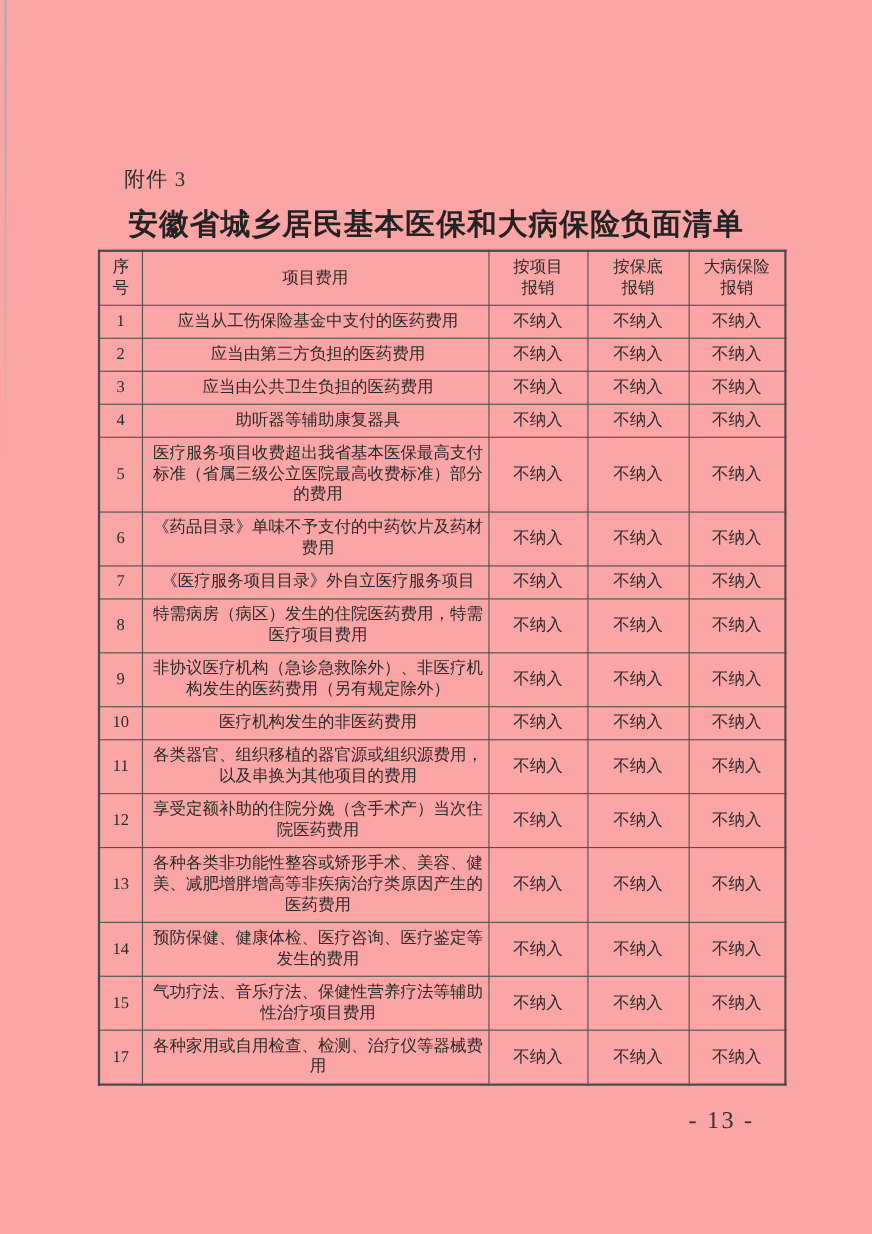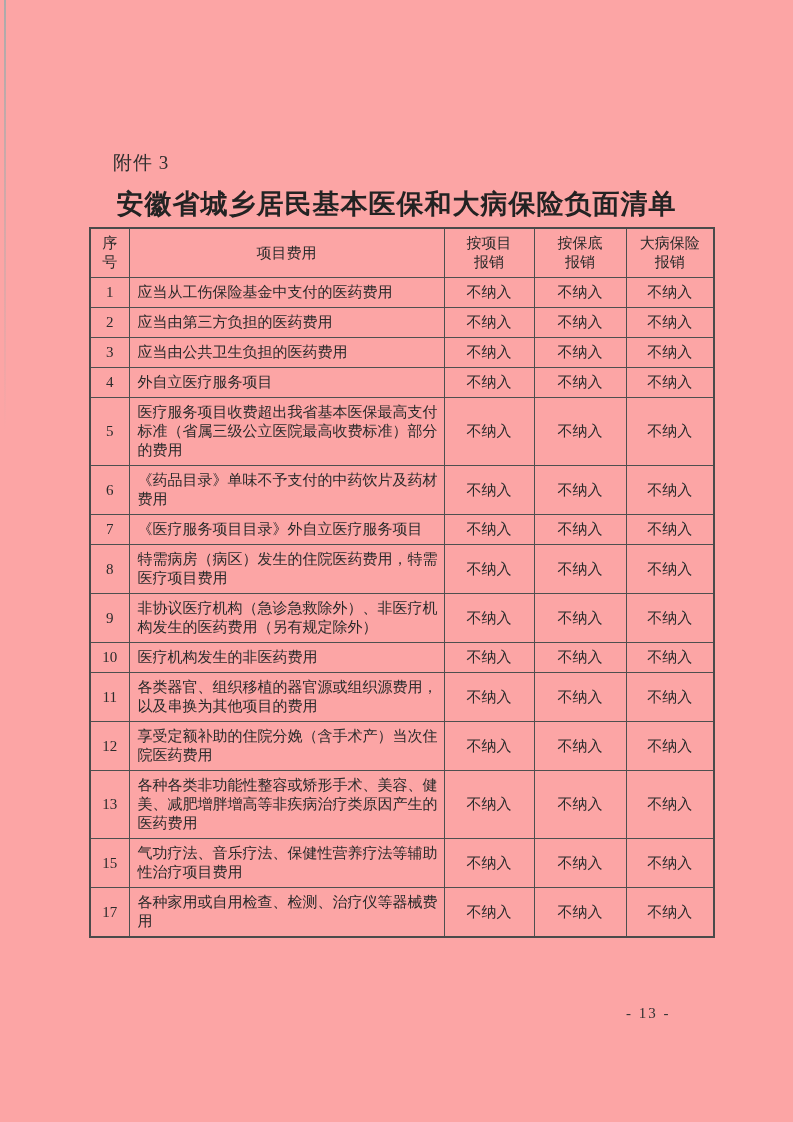--- a/index.html
+++ b/index.html
@@ -72,28 +72,28 @@
     text-align: center;
     white-space: pre-line;
     padding: 5px 1px;
     height: 38px;
   }
   .negative-list td {
     padding: 5px 2px;
     text-align: center;
   }
   .negative-list td.item-cell {
-    text-align: left;
+    text-align: center;
     padding: 5px 3px 5px 8px;
   }
   .page-number {
     position: absolute;
     left: 626px;
     top: 1005px;
-    font-size: 15px;
+    font-size: 22px;
     letter-spacing: 2px;
     color: #333333;
     white-space: nowrap;
   }
 </style>
 </head>
 <body>
 
 <div class="page">
   <div class="scan-line"></div>
@@ -140,21 +140,21 @@
   </tr>
         <tr>
     <td>3</td>
     <td class="item-cell">应当由公共卫生负担的医药费用</td>
     <td>不纳入</td>
     <td>不纳入</td>
     <td>不纳入</td>
   </tr>
         <tr>
     <td>4</td>
-    <td class="item-cell">外自立医疗服务项目</td>
+    <td class="item-cell">助听器等辅助康复器具</td>
     <td>不纳入</td>
     <td>不纳入</td>
     <td>不纳入</td>
   </tr>
         <tr>
     <td>5</td>
     <td class="item-cell">医疗服务项目收费超出我省基本医保最高支付标准（省属三级公立医院最高收费标准）部分的费用</td>
     <td>不纳入</td>
     <td>不纳入</td>
     <td>不纳入</td>
@@ -209,20 +209,27 @@
     <td>不纳入</td>
   </tr>
         <tr>
     <td>13</td>
     <td class="item-cell">各种各类非功能性整容或矫形手术、美容、健美、减肥增胖增高等非疾病治疗类原因产生的医药费用</td>
     <td>不纳入</td>
     <td>不纳入</td>
     <td>不纳入</td>
   </tr>
         <tr>
+    <td>14</td>
+    <td class="item-cell">预防保健、健康体检、医疗咨询、医疗鉴定等发生的费用</td>
+    <td>不纳入</td>
+    <td>不纳入</td>
+    <td>不纳入</td>
+  </tr>
+        <tr>
     <td>15</td>
     <td class="item-cell">气功疗法、音乐疗法、保健性营养疗法等辅助性治疗项目费用</td>
     <td>不纳入</td>
     <td>不纳入</td>
     <td>不纳入</td>
   </tr>
         <tr>
     <td>17</td>
     <td class="item-cell">各种家用或自用检查、检测、治疗仪等器械费用</td>
     <td>不纳入</td>

